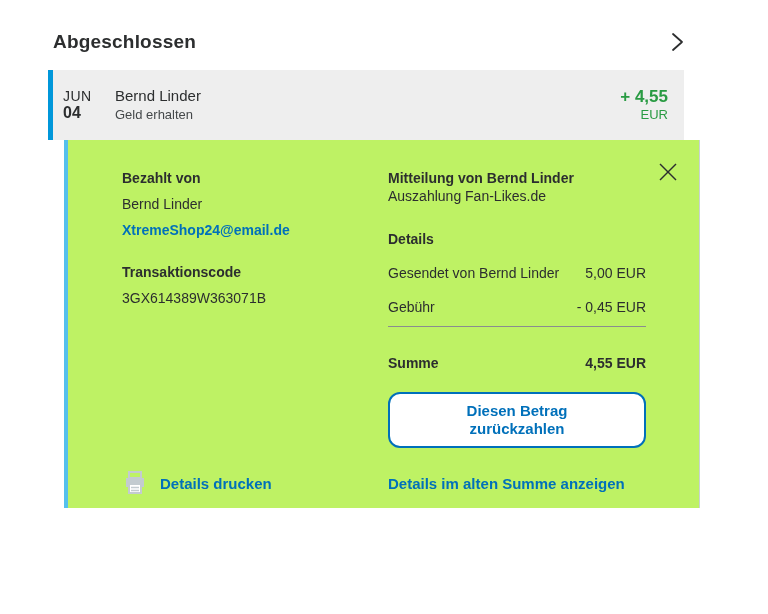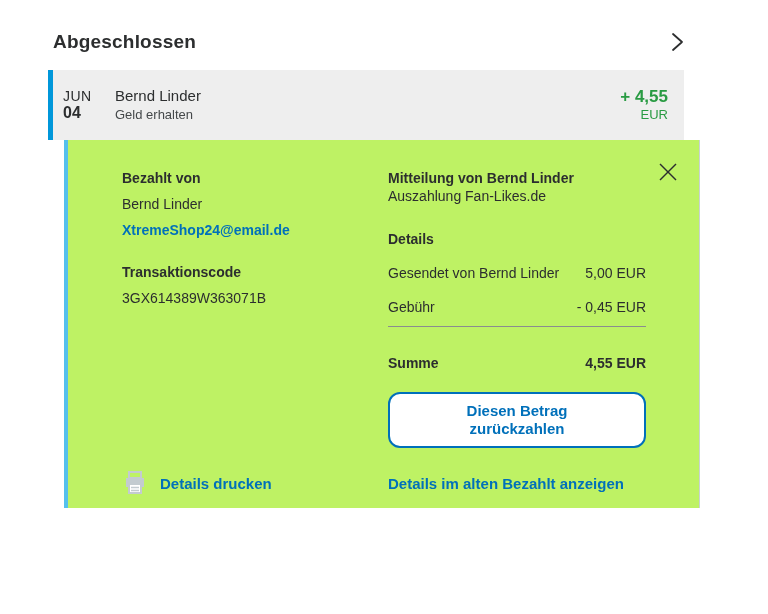--- a/index.html
+++ b/index.html
@@ -122,21 +122,21 @@
 
       <hr class="brk-div">
 
       <div class="row sum-row">
         <span class="lbl">Summe</span>
         <span class="sum-val">4,55 EUR</span>
       </div>
 
       <button class="refund-btn">Diesen Betrag zurückzahlen</button>
 
-      <a class="old-design link">Details im alten Bezahlt anzeigen</a>
+      <a class="old-design link">Details im alten Summe anzeigen</a>
     </div>
 
     <div class="print-row">
       <svg class="print-icon" viewBox="0 0 22 24">
         <rect x="5" y="1" width="12" height="6" fill="none" stroke="#c3cbd0" stroke-width="2"></rect>
         <rect x="2" y="7" width="18" height="9" fill="#c3cbd0"></rect>
         <rect x="5" y="13" width="12" height="9" fill="#ffffff" stroke="#c3cbd0" stroke-width="2"></rect>
         <line x1="7" y1="16.5" x2="15" y2="16.5" stroke="#c3cbd0" stroke-width="1.5"></line>
         <line x1="7" y1="19.5" x2="15" y2="19.5" stroke="#c3cbd0" stroke-width="1.5"></line>
       </svg>

